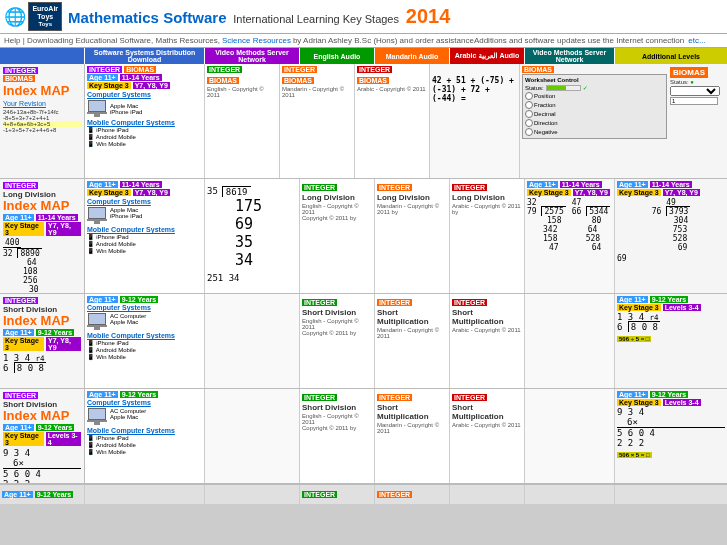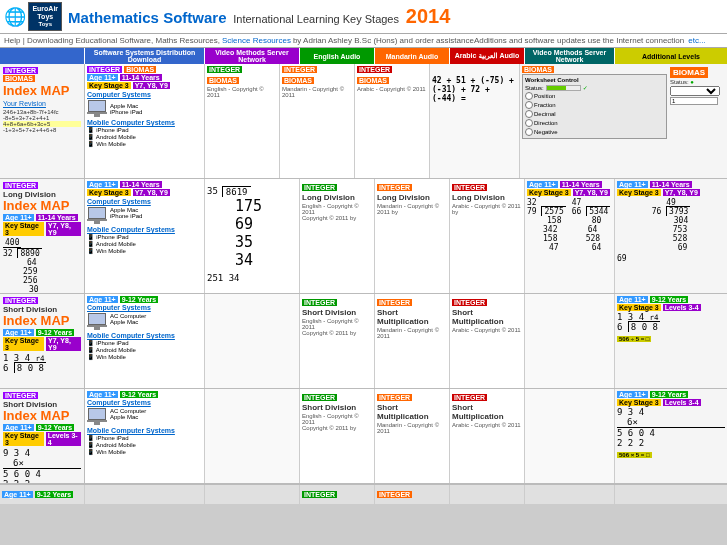--- a/index.html
+++ b/index.html
@@ -199,21 +199,21 @@
           <span style="background:#9900cc;color:#fff;font-size:7px;font-weight:bold;padding:0 2px;">11-14 Years</span>
         </div>
         <div style="display:flex;gap:2px;margin-bottom:2px;">
           <span style="background:#ffcc00;color:#000;font-size:7px;font-weight:bold;padding:0 2px;">Key Stage 3</span>
           <span style="background:#9900cc;color:#fff;font-size:7px;font-weight:bold;padding:0 2px;">Y7, Y8, Y9</span>
         </div>
         <div style="font-family:monospace;font-size:8px;">
           <div style="margin-bottom:1px;border-bottom:1px solid #000;display:inline-block;padding:0 2px;">400</div>
           <div>32 <span style="border-left:1px solid #000;border-top:1px solid #000;padding:0 2px;">8890</span></div>
           <div style="margin-left:24px;">64</div>
-          <div style="margin-left:20px;">259</div>
+          <div style="margin-left:20px;">108</div>
           <div style="margin-left:20px;">256</div>
           <div style="margin-left:26px;">30</div>
         </div>
       </div>
 
       <div style="width:120px;flex-shrink:0;border-right:1px solid #ccc;padding:2px;overflow:hidden;background:#fff;">
         <div style="display:flex;gap:2px;margin-bottom:1px;">
           <span style="background:#3399ff;color:#fff;font-size:7px;font-weight:bold;padding:0 2px;">Age 11+</span>
           <span style="background:#9900cc;color:#fff;font-size:7px;font-weight:bold;padding:0 2px;">11-14 Years</span>
         </div>

